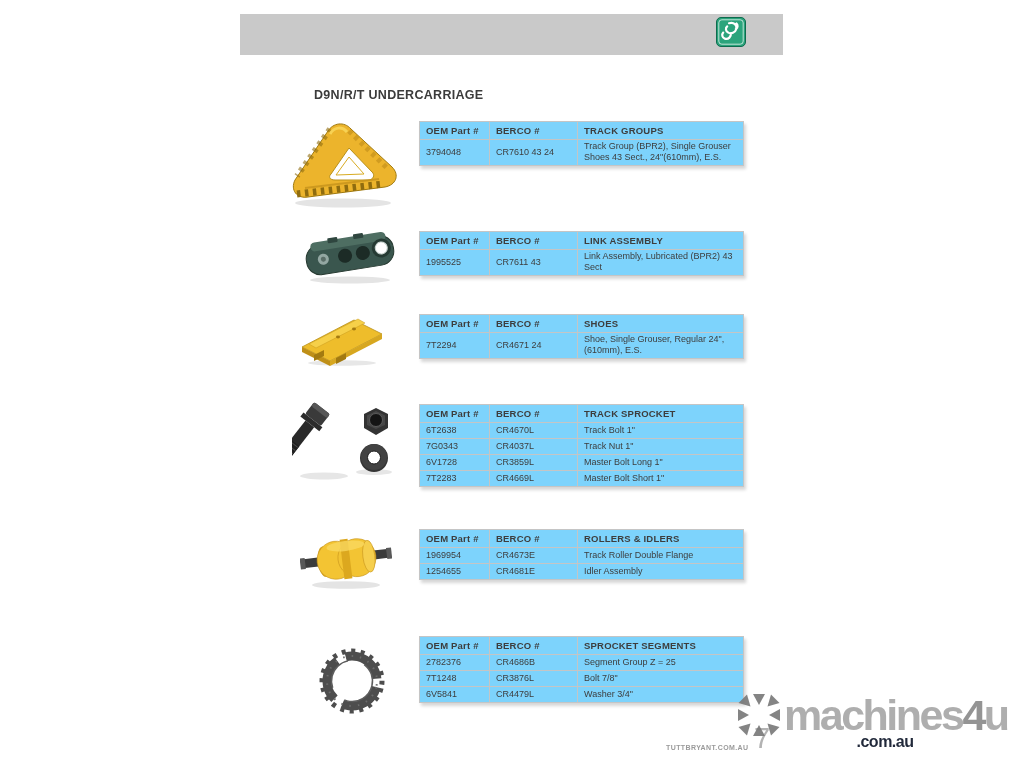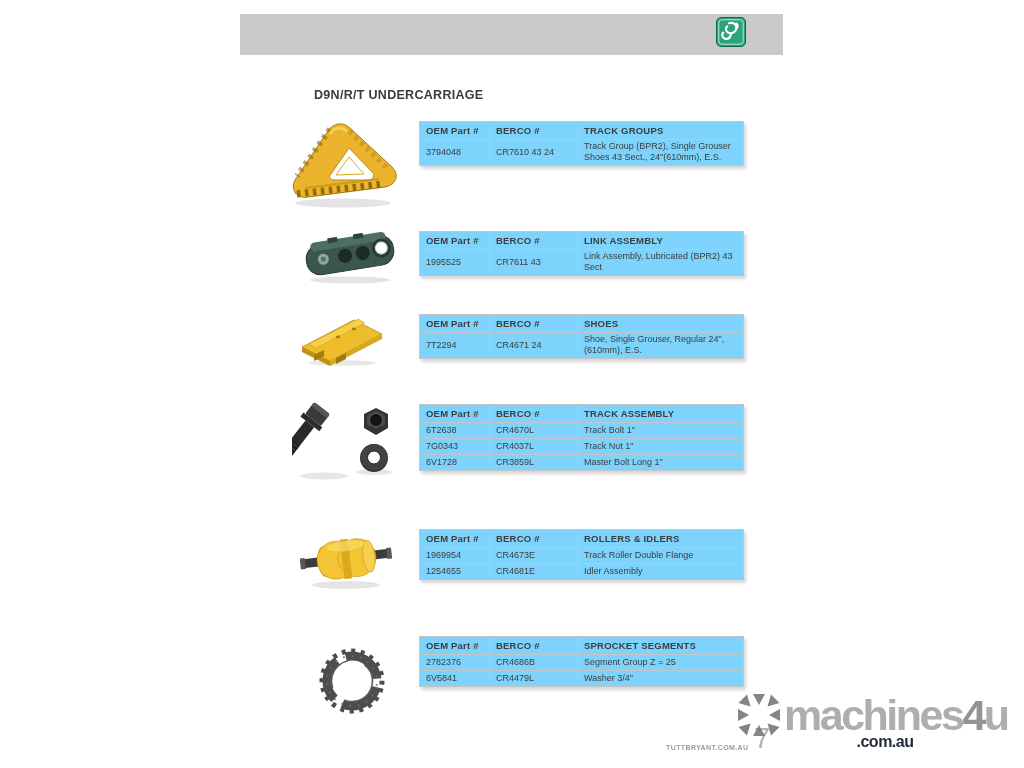--- a/index.html
+++ b/index.html
@@ -203,39 +203,44 @@
 <table class="ptable" id="tbl3">
   <colgroup>
       <col class="c0">
       <col class="c1">
       <col class="c2">
     </colgroup>
   <thead>
       <tr>
         <th>OEM Part #</th>
         <th>BERCO #</th>
-        <th>TRACK ASSEMBLY</th>
+        <th>TRACK SPROCKET</th>
       </tr>
     </thead>
     <tbody>
       <tr>
         <td>6T2638</td>
         <td>CR4670L</td>
         <td>Track Bolt 1"</td>
       </tr>
       <tr>
         <td>7G0343</td>
         <td>CR4037L</td>
         <td>Track Nut 1"</td>
       </tr>
       <tr>
         <td>6V1728</td>
         <td>CR3859L</td>
         <td>Master Bolt Long 1"</td>
       </tr>
+      <tr>
+        <td>7T2283</td>
+        <td>CR4669L</td>
+        <td>Master Bolt Short 1"</td>
+      </tr>
     </tbody>
 </table>
 <table class="ptable" id="tbl4">
   <colgroup>
       <col class="c0">
       <col class="c1">
       <col class="c2">
     </colgroup>
   <thead>
       <tr>
@@ -268,20 +273,25 @@
         <th>OEM Part #</th>
         <th>BERCO #</th>
         <th>SPROCKET SEGMENTS</th>
       </tr>
     </thead>
     <tbody>
       <tr>
         <td>2782376</td>
         <td>CR4686B</td>
         <td>Segment Group Z = 25</td>
+      </tr>
+      <tr>
+        <td>7T1248</td>
+        <td>CR3876L</td>
+        <td>Bolt 7/8"</td>
       </tr>
       <tr>
         <td>6V5841</td>
         <td>CR4479L</td>
         <td>Washer 3/4"</td>
       </tr>
     </tbody>
 </table>
 
 <div class="abs" id="publisher-url">TUTTBRYANT.COM.AU</div>

